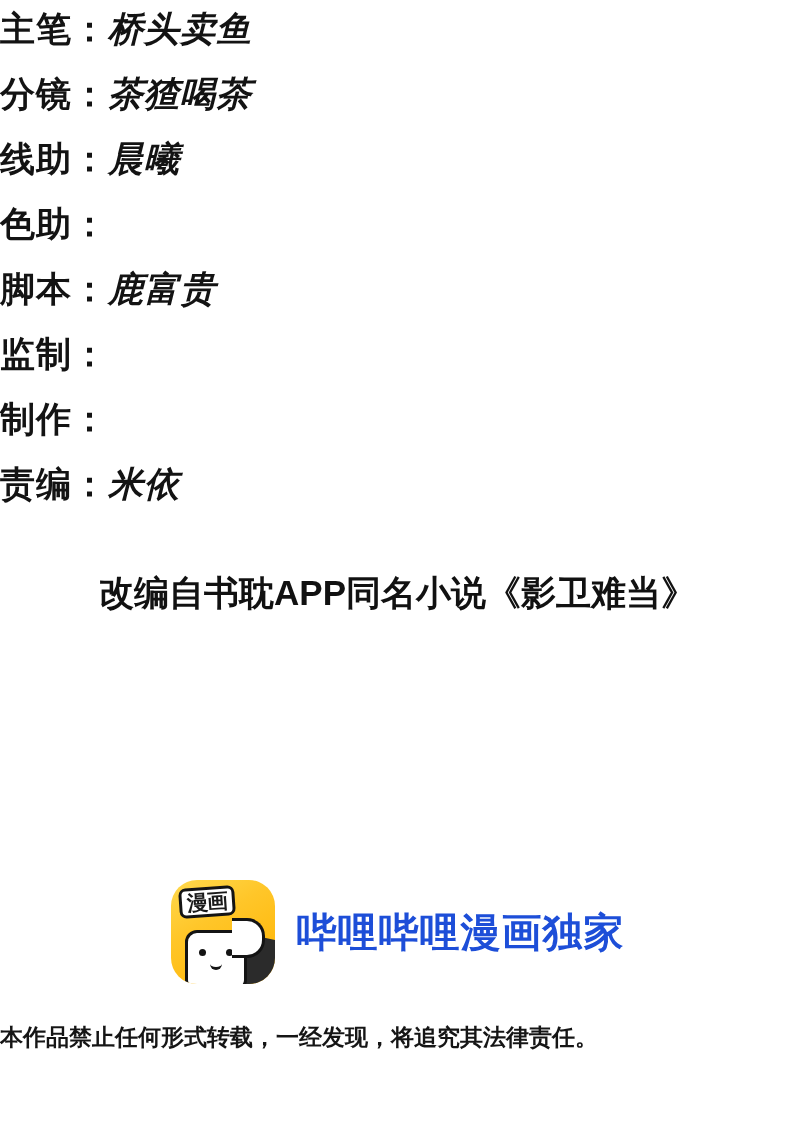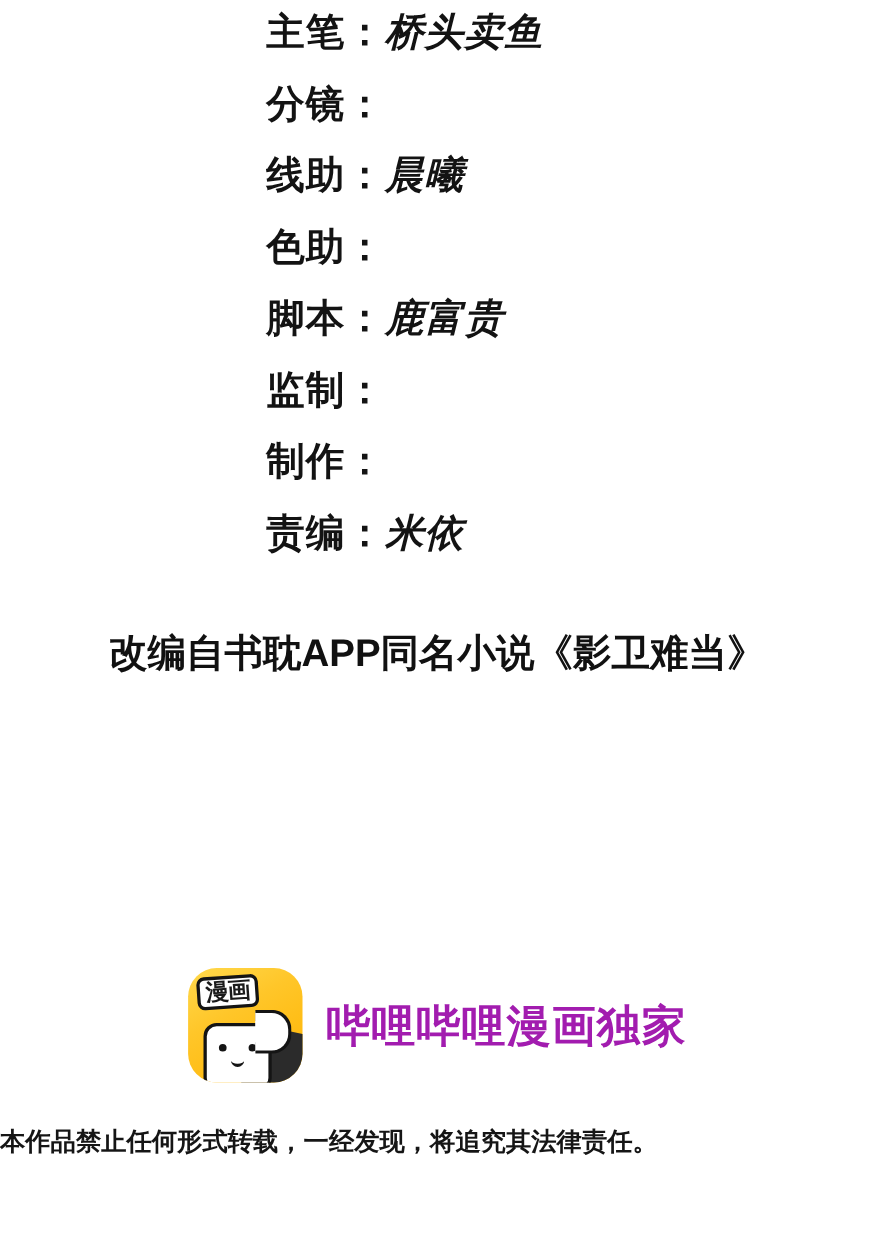--- a/index.html
+++ b/index.html
@@ -18,21 +18,20 @@
   .page {
     width: 795px;
     height: 1129px;
     position: relative;
     background: #ffffff;
   }
 
   
   .credits {
     padding-top: 6px;
-    padding-left: 242px;
   }
   .credit-row {
     display: flex;
     align-items: baseline;
     height: 65px;
     font-size: 35px;
     font-weight: 700;
     letter-spacing: 1px;
     color: #131313;
   }
@@ -148,21 +147,21 @@
     width: 64px;
     height: 62px;
     background: #2b2b2b;
     border-radius: 16px;
     transform: rotate(12deg);
   }
   .brand-text {
     font-size: 40px;
     font-weight: 700;
     letter-spacing: 1px;
-    color: #a21caf;
+    color: #1d4ed8;
     white-space: nowrap;
   }
 
   .copyright {
     position: absolute;
     left: 0;
     right: 0;
     top: 1022px;
     text-align: left;
     font-size: 23px;
@@ -180,20 +179,21 @@
 
     <div class="credit-row">
       <span class="credit-role">主笔</span>
       <span class="credit-colon">：</span>
       <span class="credit-name">桥头卖鱼</span>
     </div>
 
     <div class="credit-row">
       <span class="credit-role">分镜</span>
       <span class="credit-colon">：</span>
+      <span class="credit-name">茶猹喝茶</span>
     </div>
 
     <div class="credit-row">
       <span class="credit-role">线助</span>
       <span class="credit-colon">：</span>
       <span class="credit-name">晨曦</span>
     </div>
 
     <div class="credit-row">
       <span class="credit-role">色助</span>

